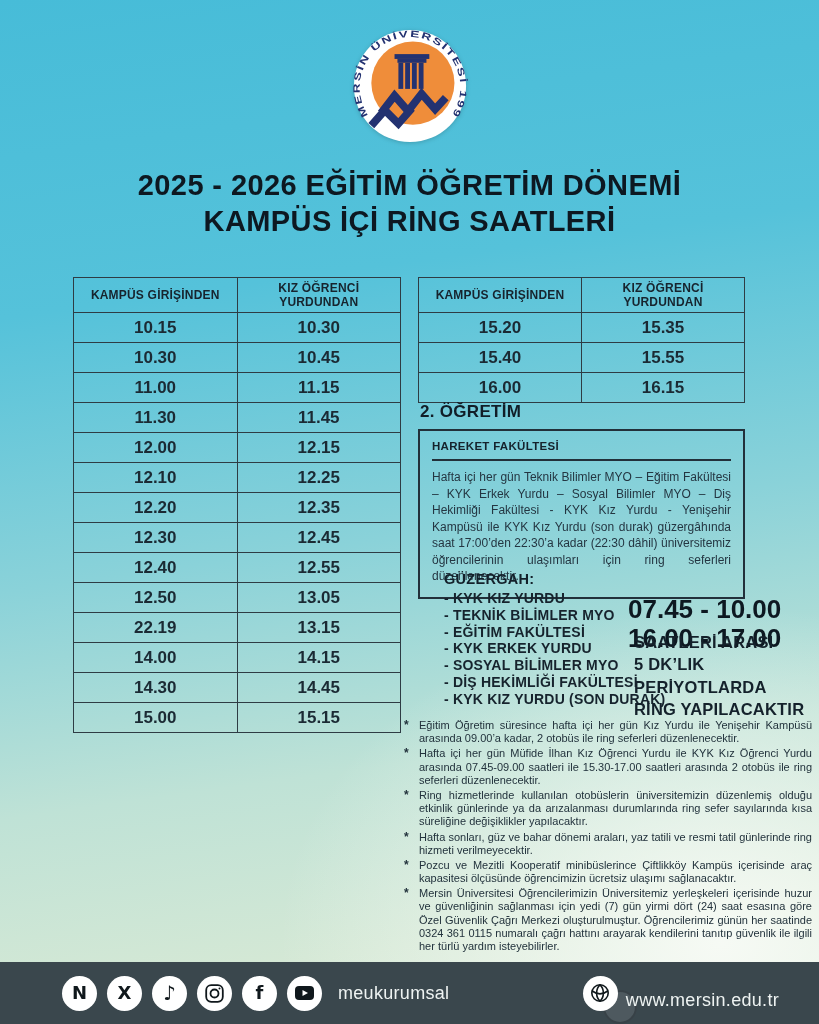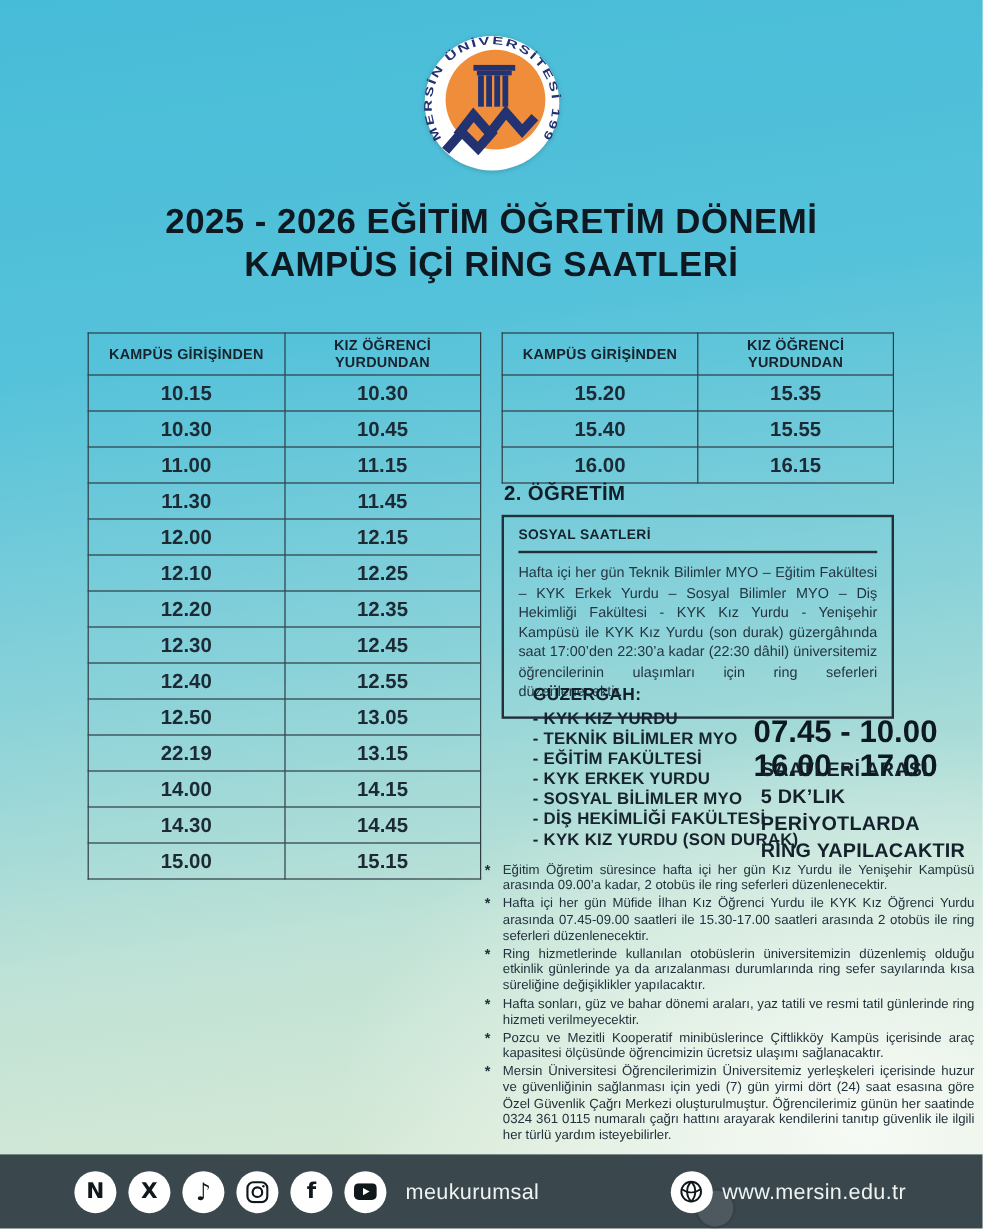--- a/index.html
+++ b/index.html
@@ -41,21 +41,21 @@
   .fn-marker{flex:0 0 8px;font-weight:700;font-size:12px;color:#22323c;line-height:1.1;}
   .fn-text{flex:1;font-size:11px;line-height:1.2;text-align:justify;color:#22323c;font-weight:500;}
   
   .footer{position:absolute;left:0;right:0;bottom:0;height:62px;background:#3a474d;display:flex;align-items:center;}
   .social{display:flex;align-items:center;gap:10px;margin-left:62px;}
   .icon-circle{width:35px;height:35px;border-radius:50%;background:#fff;color:#10181c;
     display:flex;align-items:center;justify-content:center;cursor:pointer;}
   .icon-letter{font-weight:800;font-size:18px;font-family:"DejaVu Sans",sans-serif;line-height:1;}
   .icon-note{font-weight:700;font-size:20px;font-family:"DejaVu Sans",sans-serif;line-height:1;}
   .handle{margin-left:16px;color:#eef3f2;font-size:18px;font-weight:500;letter-spacing:.3px;}
-  .site{display:flex;align-items:center;margin-left:auto;margin-right:64px;position:relative;}
+  .site{display:flex;align-items:flex-end;margin-left:auto;margin-right:40px;position:relative;}
   .globe-ghost{position:absolute;left:20px;top:14px;width:34px;height:34px;border-radius:50%;
     background:rgba(255,255,255,.10);border:2px solid rgba(16,24,28,.35);box-sizing:border-box;}
   .site .icon-circle{position:relative;z-index:1;}
   .site-text{color:#eef3f2;font-size:18px;font-weight:500;letter-spacing:.3px;margin-left:8px;position:relative;z-index:1;}
 </style>
 </head>
 <body>
 
 <div class="poster">
 
@@ -190,21 +190,21 @@
 
         <tr>
           <td>16.00</td>
           <td>16.15</td>
         </tr>
       </tbody>
   </table>
 
   <div class="second-heading">2. ÖĞRETİM</div>
   <div class="hbox">
-    <div class="hbox-title">SOSYAL SAATLERİ</div>
+    <div class="hbox-title">HAREKET FAKÜLTESİ</div>
     <div class="hbox-text">Hafta içi her gün Teknik Bilimler MYO – Eğitim Fakültesi – KYK Erkek Yurdu – Sosyal Bilimler MYO – Diş Hekimliği Fakültesi - KYK Kız Yurdu - Yenişehir Kampüsü ile KYK Kız Yurdu (son durak) güzergâhında saat 17:00’den 22:30’a kadar (22:30 dâhil) üniversitemiz öğrencilerinin ulaşımları için ring seferleri düzenlenecektir.</div>
   </div>
 
   <div class="guzergah">
     <div class="guzergah-title">GÜZERGAH:</div>
     <div>
 
         <div class="guzergah-item">- KYK KIZ YURDU</div>
 
         <div class="guzergah-item">- TEKNİK BİLİMLER MYO</div>

